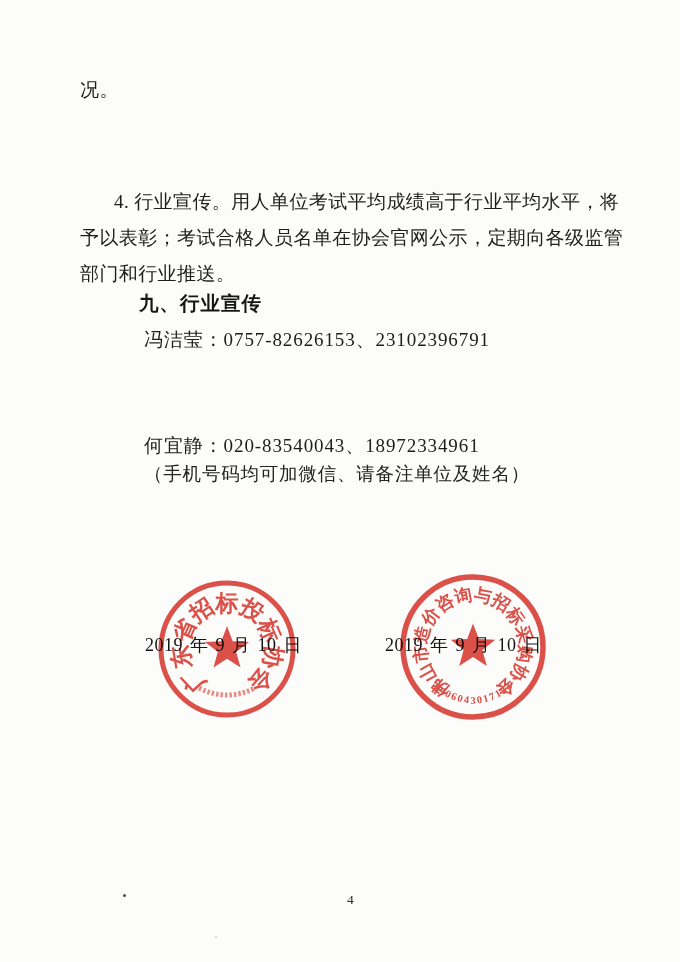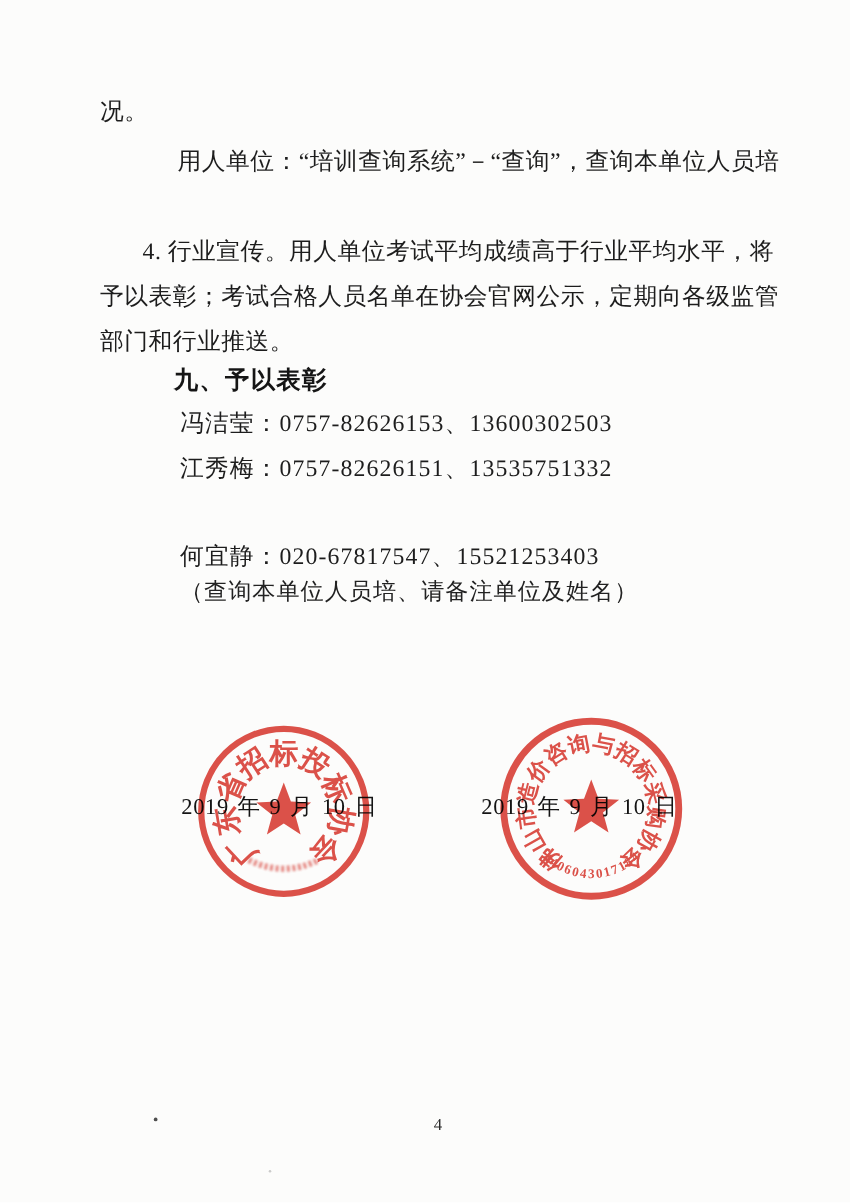--- a/index.html
+++ b/index.html
@@ -53,32 +53,30 @@
   .speck{position:absolute;border-radius:50%;}
   .speck-1{left:123px;top:894px;width:3px;height:3px;background:#2f2f2f;opacity:.85;}
   .speck-2{left:215px;top:936px;width:2px;height:2px;background:#9a9a9a;opacity:.5;}
 </style>
 </head>
 <body>
 
 <div class="page">
 
   <div class="tline" style="top:80px">况。</div>
-  <div class="tline indent-big" style="top:120px">用人单位：“培训查询系统”－“查询”，查询本单位人员培</div>
   <div class="tline indent-num" style="top:192px">4. 行业宣传。用人单位考试平均成绩高于行业平均水平，将</div>
   <div class="tline" style="top:264px">部门和行业推送。</div>
   <div class="tline" style="top:228px">予以表彰；考试合格人员名单在协会官网公示，定期向各级监管</div>
 
-  <div class="heading">九、予以表彰</div>
+  <div class="heading">九、行业宣传</div>
 
-  <div class="contact" style="top:330px">冯洁莹：0757-82626153、13600302503</div>
-  <div class="contact" style="top:366px">江秀梅：0757-82626151、13535751332</div>
-  <div class="contact" style="top:436px">何宜静：020-67817547、15521253403</div>
+  <div class="contact" style="top:330px">冯洁莹：0757-82626153、23102396791</div>
+  <div class="contact" style="top:436px">何宜静：020-83540043、18972334961</div>
 
-  <div class="note">（查询本单位人员培、请备注单位及姓名）</div>
+  <div class="note">（手机号码均可加微信、请备注单位及姓名）</div>
 
   <svg id="seal-left" class="seal-svg seal-left" width="180" height="180" viewBox="0 0 180 180">
       <g opacity="0.92" fill="#d8433a" font-family="&quot;Liberation Serif&quot;,&quot;DejaVu Serif&quot;,serif">
         <circle cx="90" cy="90" r="66" fill="none" stroke="#d8433a" stroke-width="5"></circle>
         <polygon points="90.0,67.0 95.7,82.2 111.9,82.9 99.2,93.0 103.5,108.6 90.0,99.7 76.5,108.6 80.8,93.0 68.1,82.9 84.3,82.2"></polygon>
         <text x="56.357729725518155" y="121.37192456287492" transform="rotate(-133.0 56.4 121.4)" font-size="23" font-weight="bold" text-anchor="middle" dominant-baseline="central">广</text>
         <text x="44.66442128332842" y="97.79007717705512" transform="rotate(-99.8 44.7 97.8)" font-size="23" font-weight="bold" text-anchor="middle" dominant-baseline="central">东</text>
         <text x="47.81523657828429" y="71.65754282943867" transform="rotate(-66.5 47.8 71.7)" font-size="23" font-weight="bold" text-anchor="middle" dominant-baseline="central">省</text>
         <text x="64.77851144208397" y="51.53083683100306" transform="rotate(-33.3 64.8 51.5)" font-size="23" font-weight="bold" text-anchor="middle" dominant-baseline="central">招</text>
         <text x="90" y="44" transform="rotate(0.0 90.0 44.0)" font-size="23" font-weight="bold" text-anchor="middle" dominant-baseline="central">标</text>

